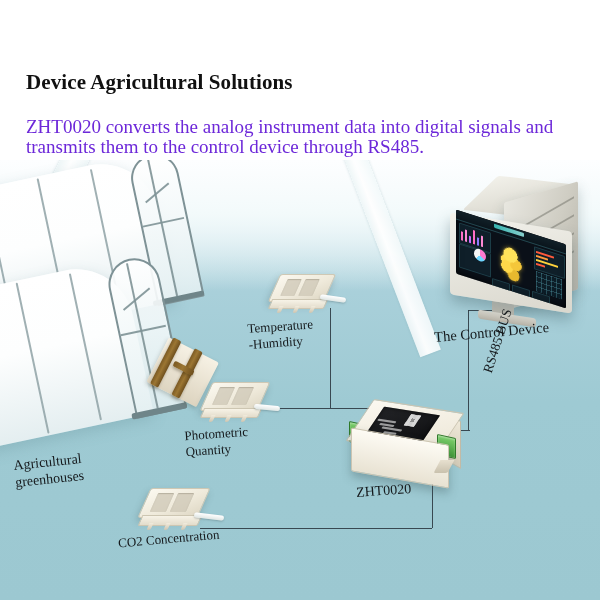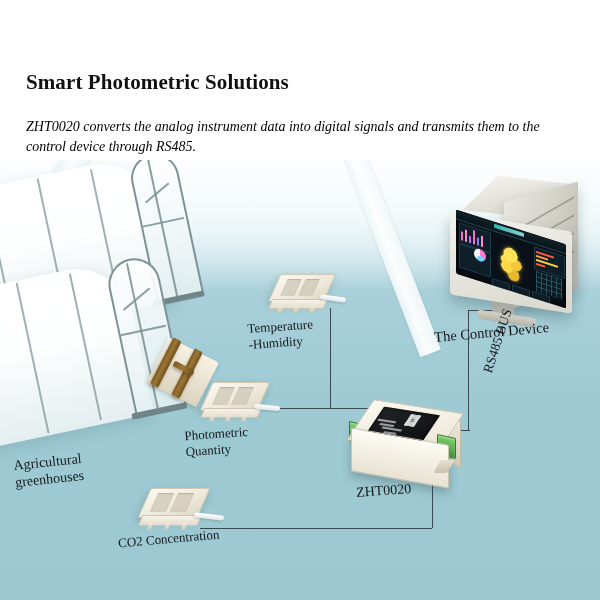--- a/index.html
+++ b/index.html
@@ -33,23 +33,22 @@
 
   
   .subtitle{
     position:absolute;left:26px;top:70px;
     font-size:21px;font-weight:bold;color:#111;
     font-family:"Liberation Serif", serif;
     letter-spacing:.1px;
   }
   .desc{
     position:absolute;left:26px;top:117px;width:556px;
-    font-size:14px;color:#000000;line-height:20px;
+    font-size:19px;color:#6d28d9;line-height:20px;
     font-family:"Liberation Serif", serif;
-    font-style:italic;
   }
 
   
   .scene{
     position:absolute;left:0;top:160px;width:600px;height:440px;
     overflow:hidden;
     background:linear-gradient(180deg,#f4fbfc 0%, #eaf5f8 7%, #cfe6ec 16%, #a9d0da 30%, #9ecad3 55%, #9cc8d1 100%);
   }
   .scene-soft{
     position:absolute;left:0;top:0;width:600px;height:130px;
@@ -288,21 +287,21 @@
     position:absolute;left:30px;top:124px;width:58px;height:9px;border-radius:3px;
     background:linear-gradient(180deg,#e3dfd5,#b6b2a7);transform:skewY(9deg);
   }
 </style>
 </head>
 <body>
 
 <div class="page">
 
 
-  <div class="subtitle">Smart Photometric Solutions</div>
+  <div class="subtitle">Device Agricultural Solutions</div>
   <div class="desc">ZHT0020 converts the analog instrument data into digital signals and transmits them to the control device through RS485.</div>
 
   <div class="scene">
     <div class="scene-soft"></div>
 
     <div class="path path-upper"></div>
     <div class="path path-main"></div>
 
     <div class="gh" id="gh1">
       <div class="gh-body" style="left:0;top:0;width:258px;height:150px;"></div>

